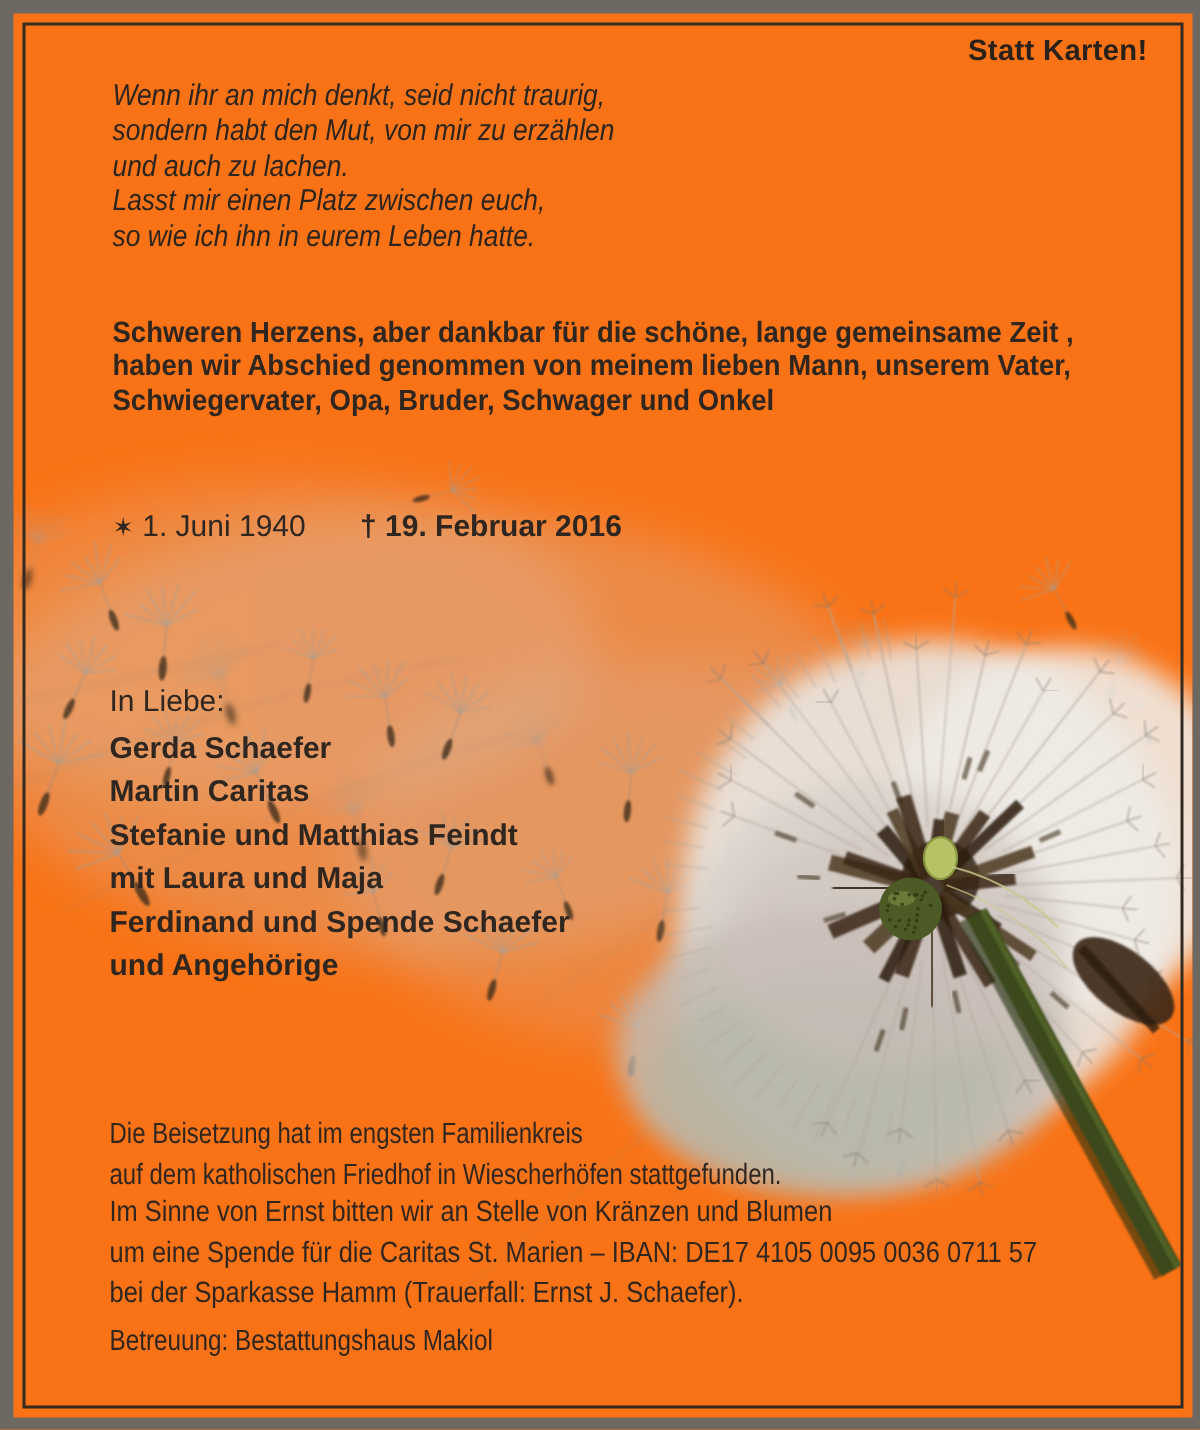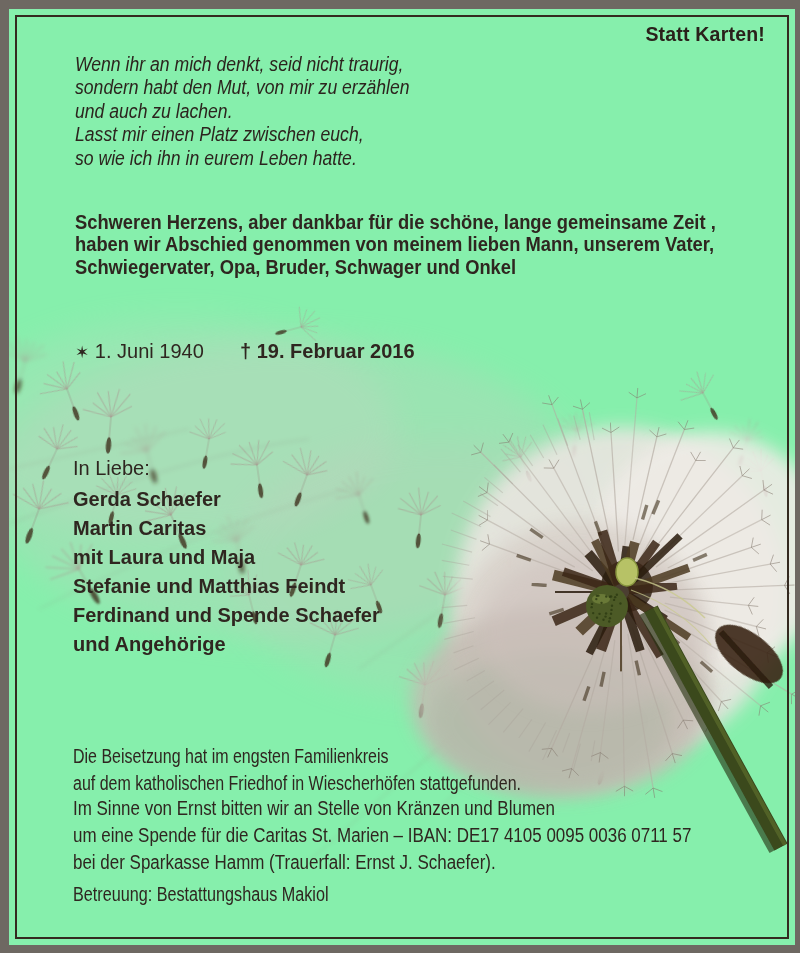--- a/index.html
+++ b/index.html
@@ -4,21 +4,21 @@
 <style>
   html,body{margin:0;padding:0;}
   body{
     width:800px;height:953px;
     background:#6e6862;
     font-family:"Liberation Sans","DejaVu Sans",sans-serif;
     position:relative;overflow:hidden;
   }
   .sheet{
     position:absolute;left:9px;top:9px;width:786px;height:936px;
-    background:#86efac;overflow:hidden;
+    background:#f97316;overflow:hidden;
   }
   .frame{
     position:absolute;left:6px;top:6px;right:6px;bottom:6px;
     border:2px solid #342a20;pointer-events:none;z-index:5;
   }
   .artwork{position:absolute;left:0;top:0;z-index:1;}
   .txt{position:absolute;z-index:3;color:#2f2620;}
   .cond{transform-origin:0 0;}
   .statt{top:14px;right:30px;font-size:19.5px;font-weight:bold;color:#2a211b;letter-spacing:.2px;}
   .poem{left:66px;top:44px;font-size:20px;font-style:italic;line-height:23.4px;transform:scaleX(.88);color:#2c241e;white-space:nowrap;}
@@ -691,22 +691,22 @@
       <span class="cross">†</span>
       <span>19. Februar 2016</span>
     </span>
   </div>
 
   <div class="txt inliebe">In Liebe:</div>
 
   <div class="txt mourners">
     <div>Gerda Schaefer</div>
     <div>Martin Caritas</div>
+    <div>Stefanie und Matthias Feindt</div>
     <div>mit Laura und Maja</div>
-    <div>Stefanie und Matthias Feindt</div>
     <div>Ferdinand und Spende Schaefer</div>
     <div>und Angehörige</div>
   </div>
 
 
   <div class="txt burial cond">
     <div>Die Beisetzung hat im engsten Familienkreis</div>
     <div>auf dem katholischen Friedhof in Wiescherhöfen stattgefunden.</div>
   </div>
 

